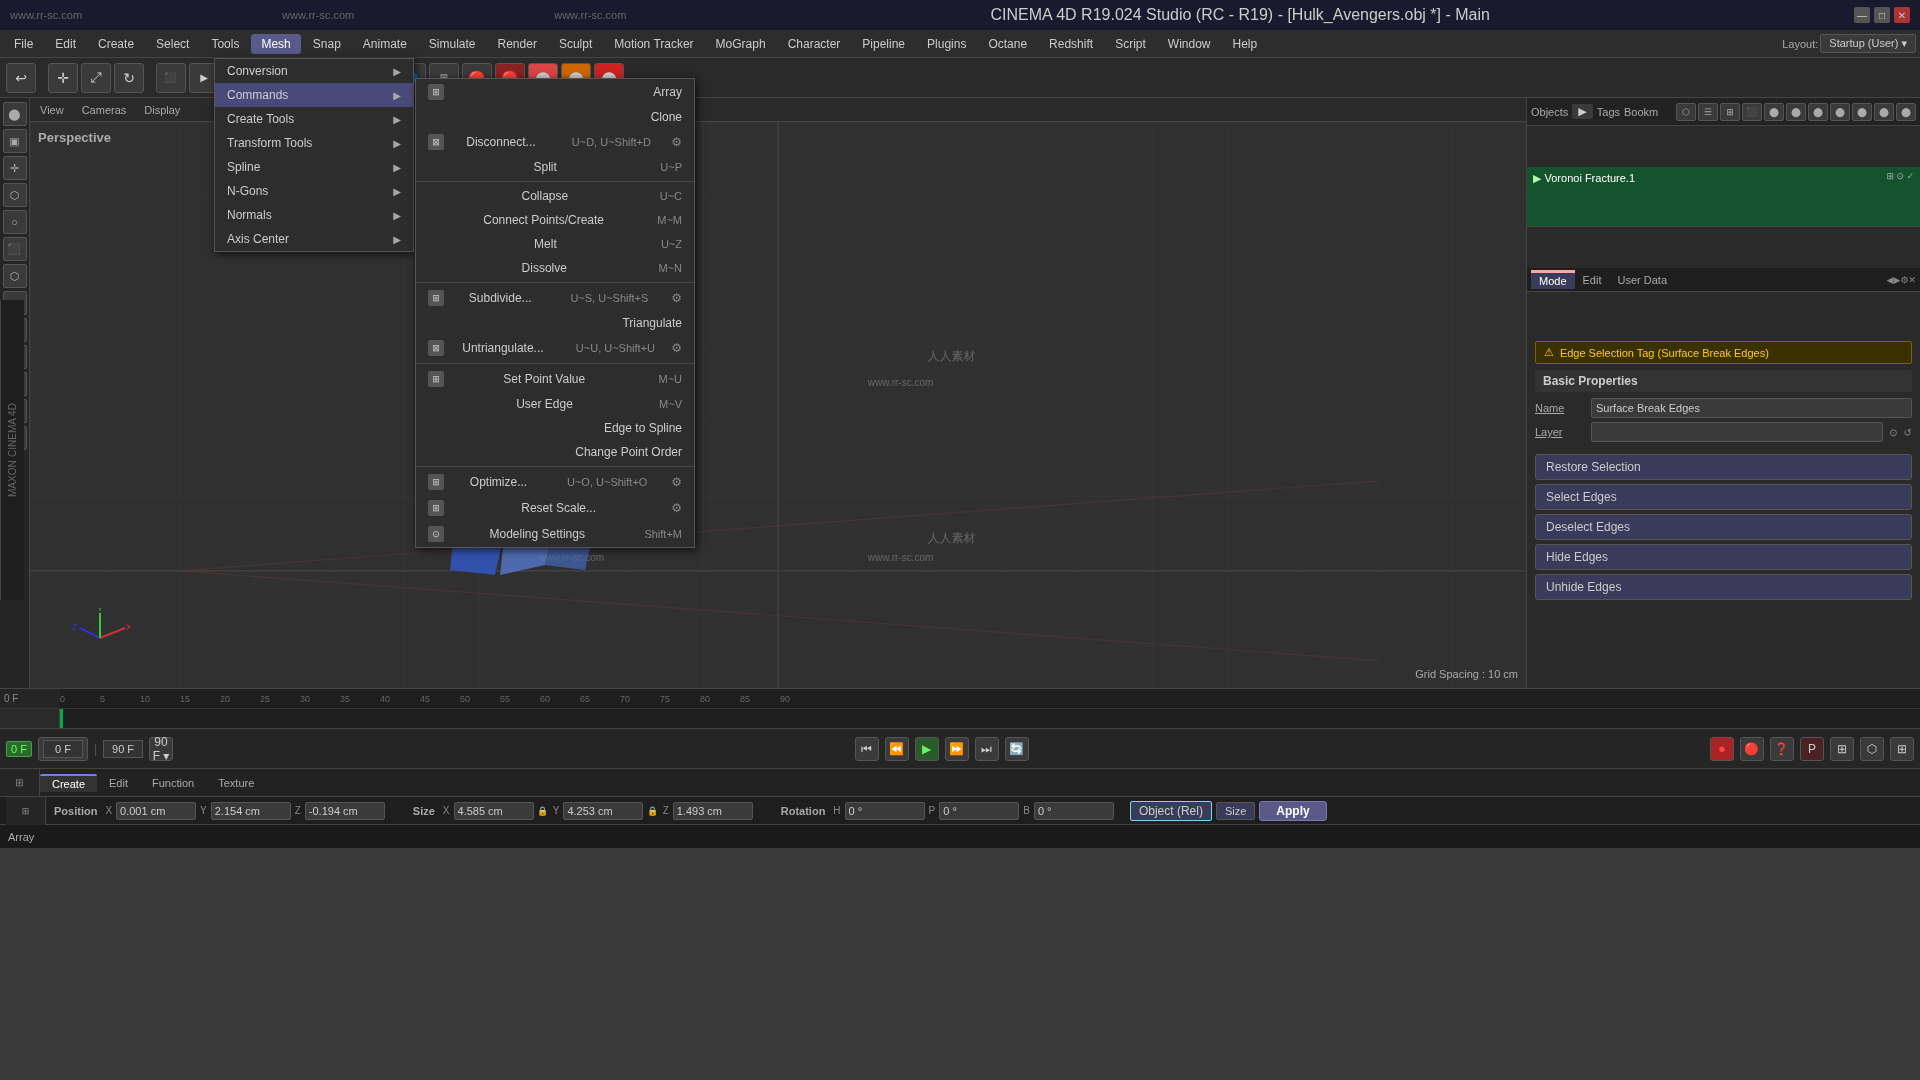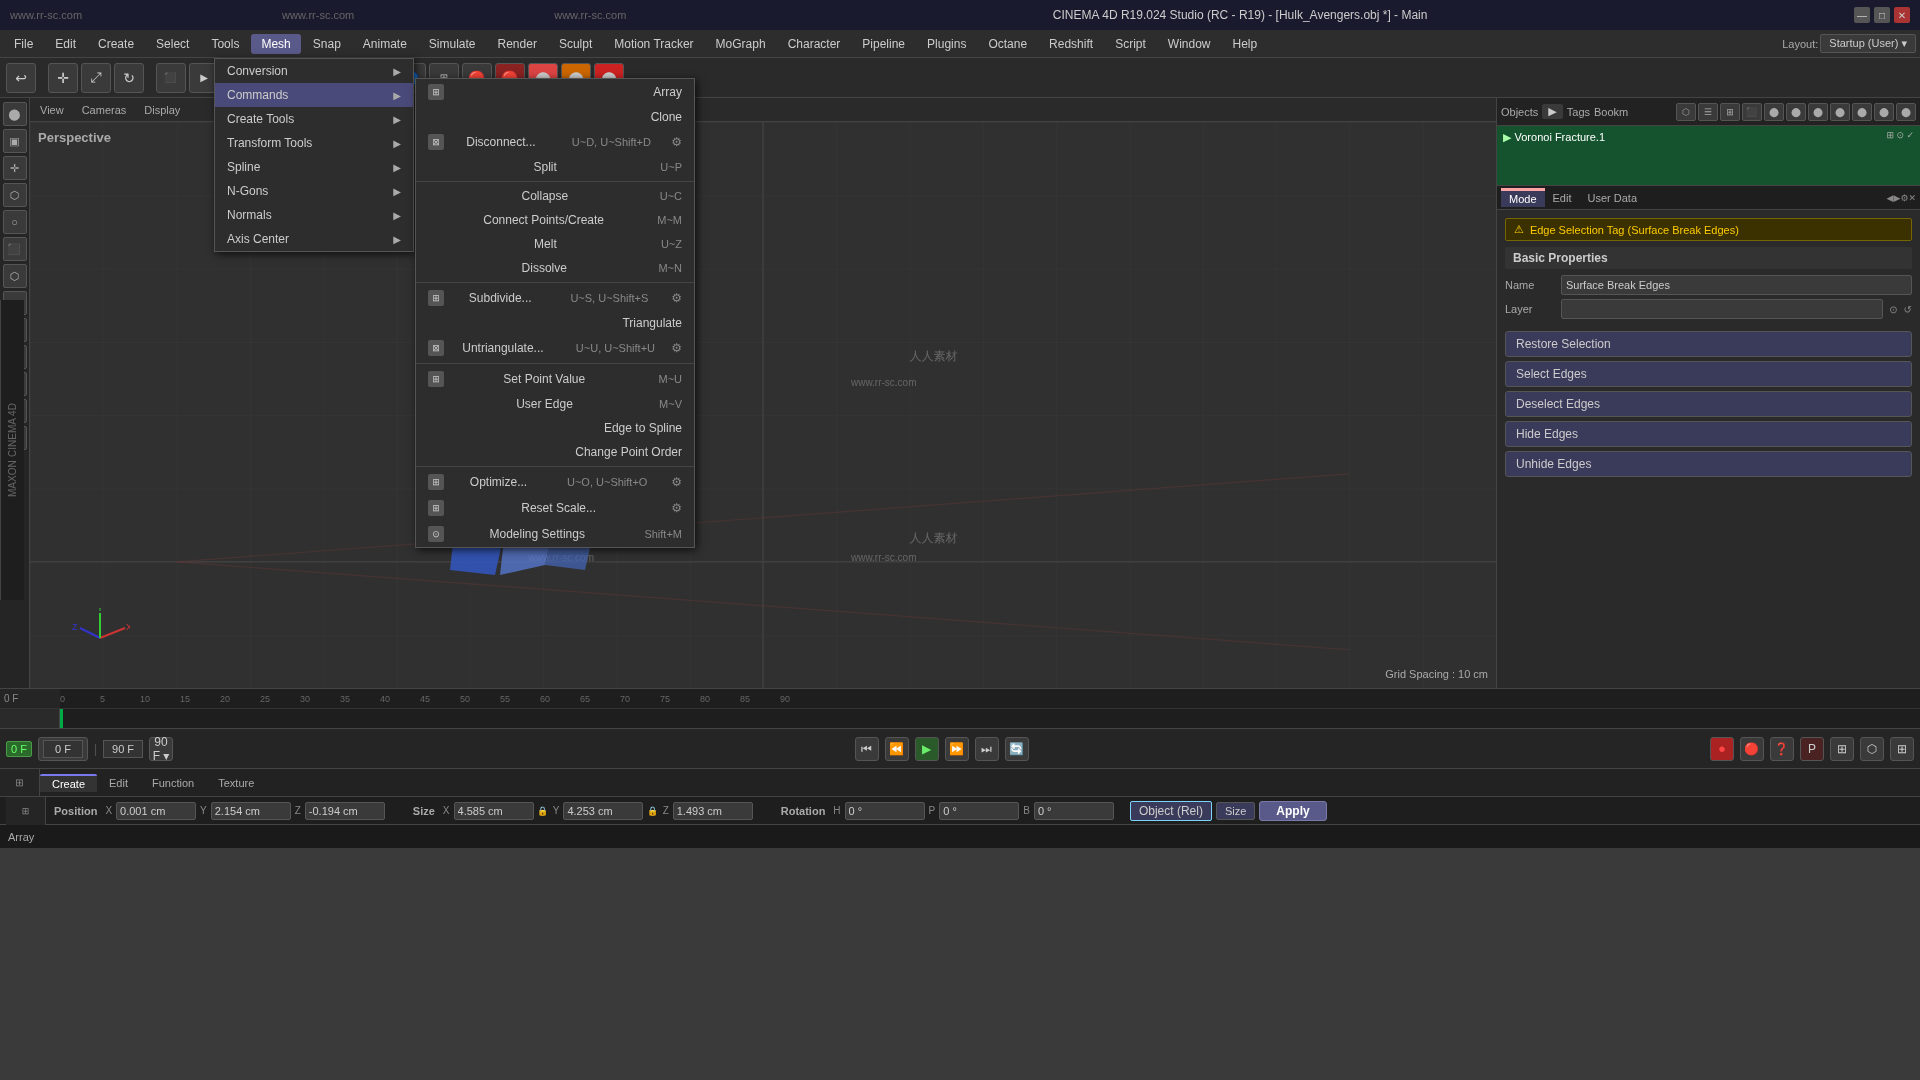--- a/index.html
+++ b/index.html
@@ -21,21 +21,21 @@
       align-items: center;
       justify-content: space-between;
       padding: 0 10px;
       color: #aaa;
       font-size: 12px;
     }
     #title-bar .title-text {
       flex: 1;
       text-align: center;
       color: #ccc;
-      font-size: 12px;
+      font-size: 16px;
     }
     #title-bar .win-btn {
       width: 16px;
       height: 16px;
       background: #555;
       border-radius: 2px;
       display: flex;
       align-items: center;
       justify-content: center;
       cursor: pointer;
@@ -185,25 +185,26 @@
     .grid-spacing {
       position: absolute;
       bottom: 8px;
       right: 8px;
       font-size: 11px;
       color: #aaa;
     }
 
     
     #right-panel {
-      width: 424px;
+      width: 394px;
       background: #2a2a2a;
       border-left: 1px solid #444;
       display: flex;
       flex-direction: column;
+      gap: 41px;
     }
 
     #right-panel-content {
       flex: 1;
       padding: 8px;
       overflow-y: auto;
     }
 
     .section-header {
       background: #333;
@@ -218,20 +219,21 @@
     .prop-row {
       display: flex;
       align-items: center;
       margin-bottom: 4px;
       gap: 6px;
     }
     .prop-label {
       width: 50px;
       font-size: 11px;
       color: #aaa;
+      text-decoration: underline;
     }
     .prop-value {
       flex: 1;
       background: #3a3a3a;
       border: 1px solid #555;
       border-radius: 2px;
       padding: 2px 4px;
       font-size: 11px;
       color: #ccc;
       height: 20px;

